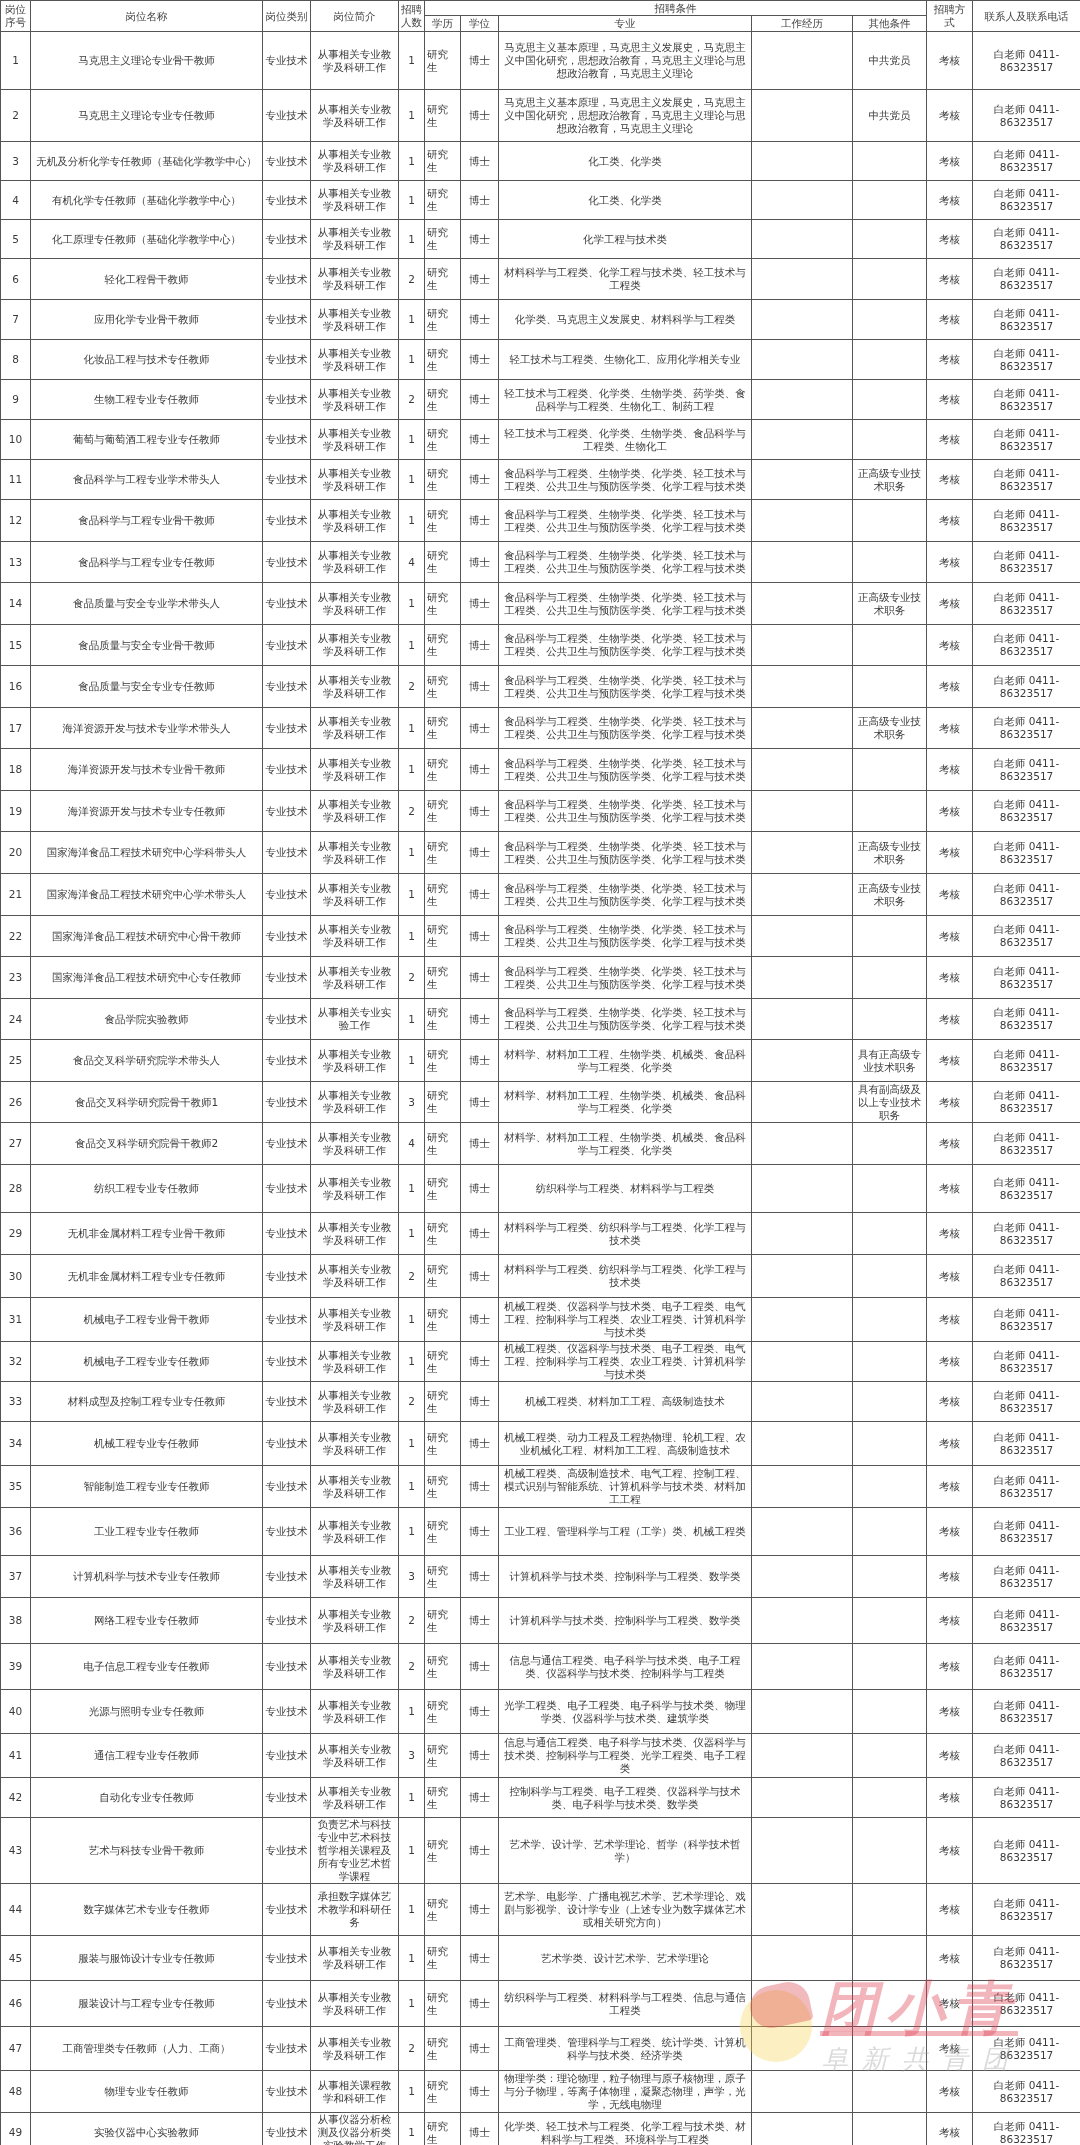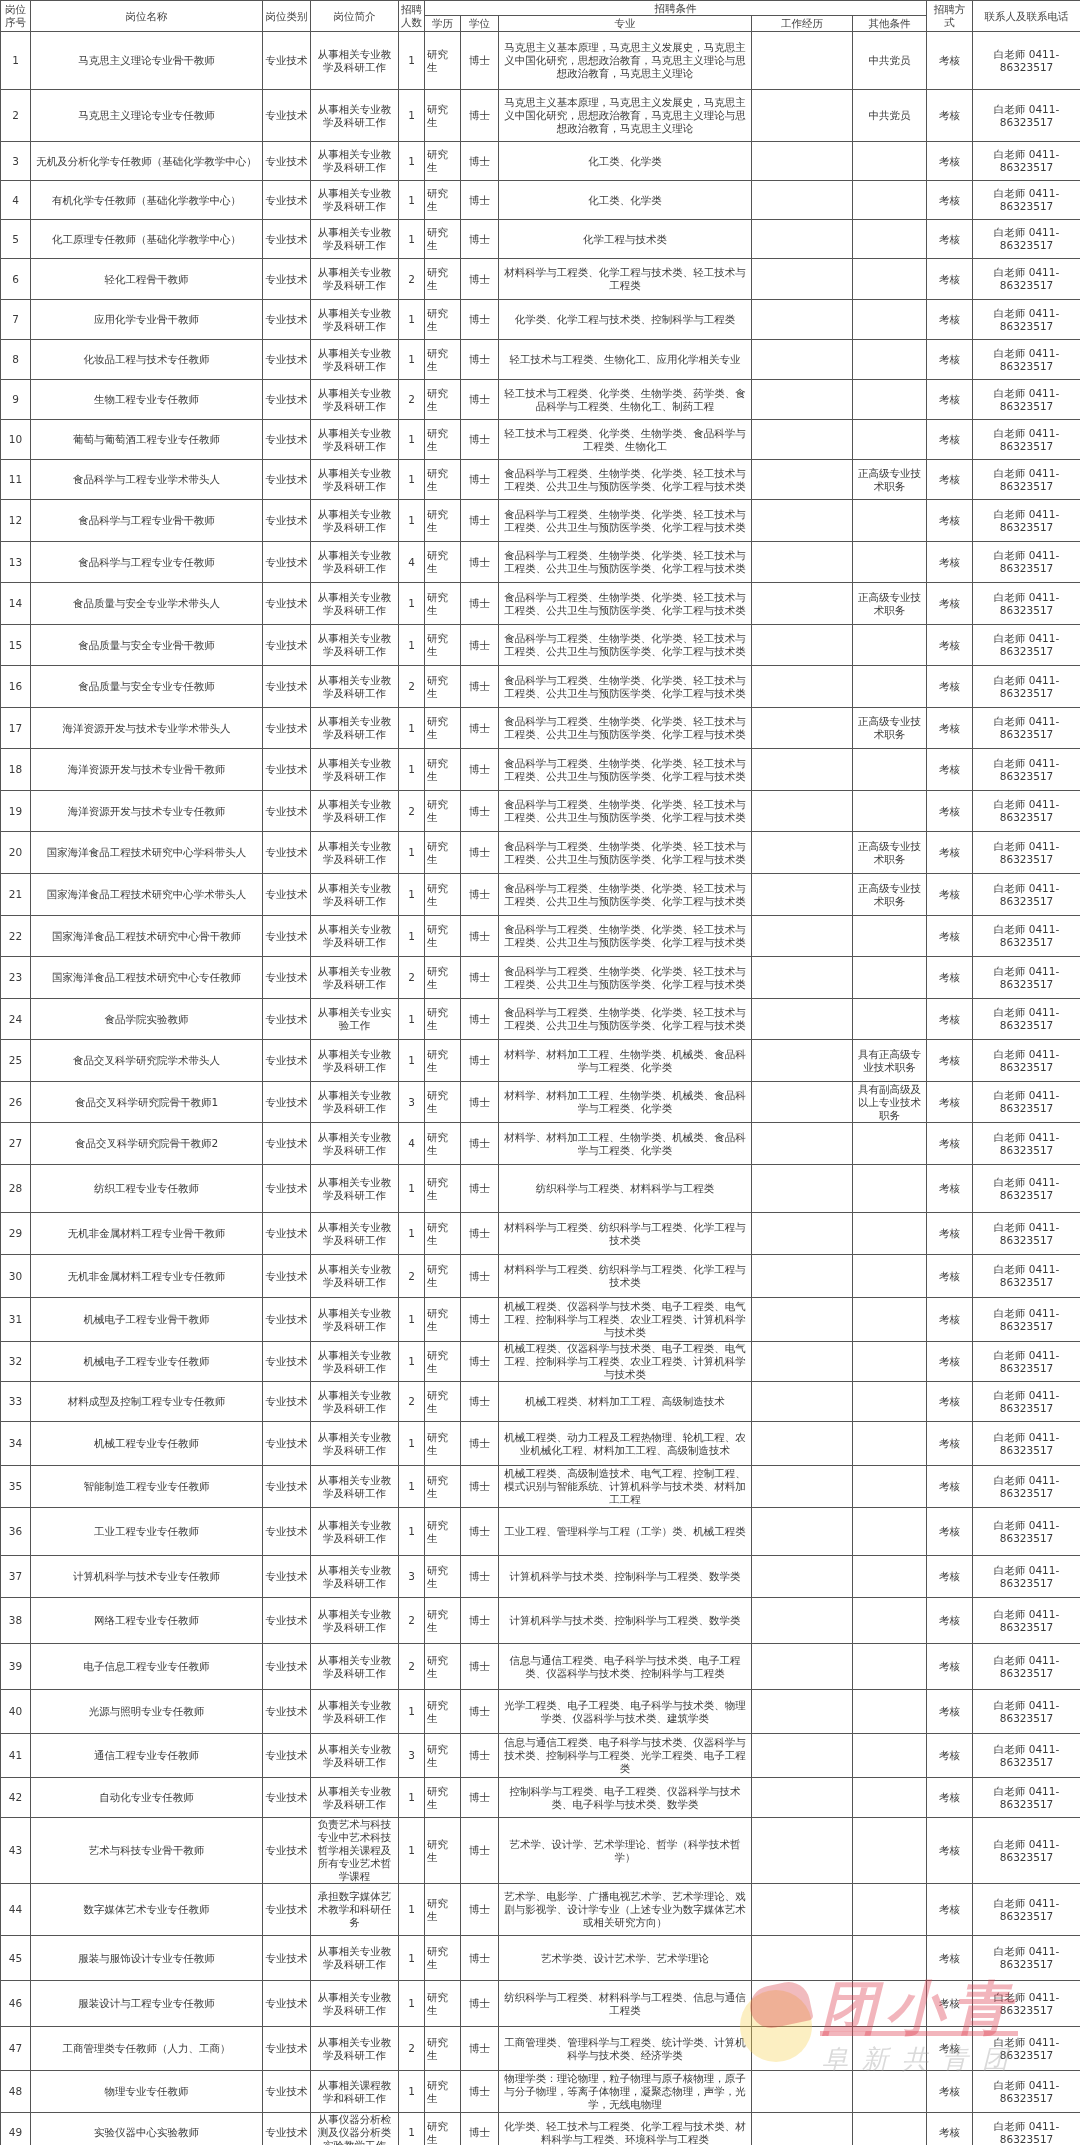--- a/index.html
+++ b/index.html
@@ -143,21 +143,21 @@
         <td>白老师 0411-86323517</td>
       </tr>
       <tr style="height: 40px;">
         <td>7</td>
         <td>应用化学专业骨干教师</td>
         <td>专业技术</td>
         <td>从事相关专业教学及科研工作</td>
         <td>1</td>
         <td class="left">研究生</td>
         <td>博士</td>
-        <td>化学类、化学工程与技术类、控制科学与工程类</td>
+        <td>化学类、马克思主义发展史、材料科学与工程类</td>
         <td></td>
         <td></td>
         <td>考核</td>
         <td>白老师 0411-86323517</td>
       </tr>
       <tr style="height: 40px;">
         <td>8</td>
         <td>化妆品工程与技术专任教师</td>
         <td>专业技术</td>
         <td>从事相关专业教学及科研工作</td>

